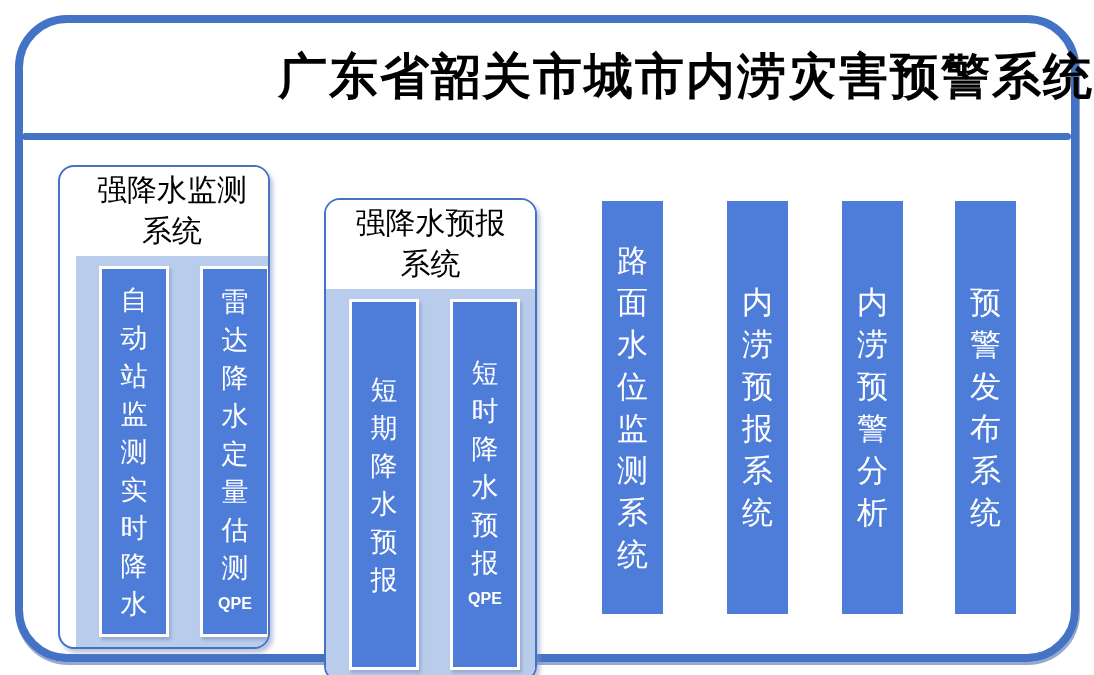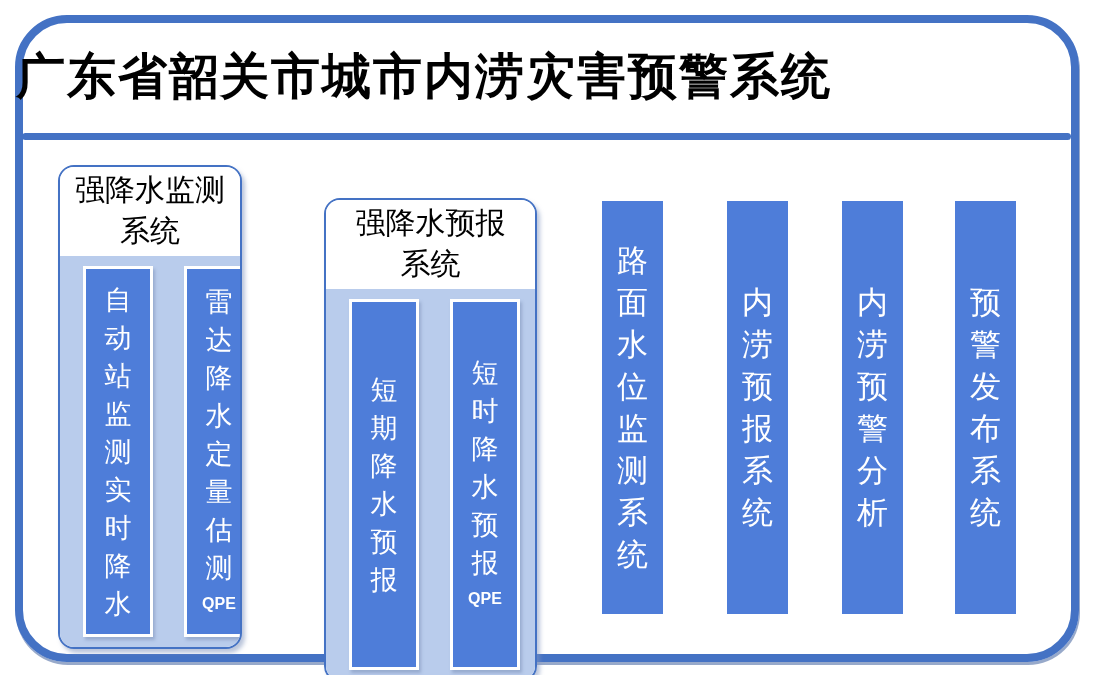--- a/index.html
+++ b/index.html
@@ -7,36 +7,36 @@
     position:relative;width:1094px;height:675px;background:var(--bg,#fff);
     font-family:"Liberation Serif",serif;overflow:hidden;
   }
   .frame{
     position:absolute;left:15px;top:15px;width:1064px;height:647px;
     border:8px solid var(--accent,#4472C4);border-radius:52px;
     box-sizing:border-box;
     box-shadow:1px 3px 0 rgba(47,84,150,.5);
   }
   .title{
-    position:absolute;left:16px;right:0;top:44px;text-align:left;
+    position:absolute;left:16px;right:0;top:44px;text-align:right;
     font-family:"Liberation Sans",sans-serif;font-weight:bold;
     font-size:49px;letter-spacing:2px;color:var(--title-text,#000);
     white-space:nowrap;
   }
   .divider{
     position:absolute;left:22px;top:133px;width:1049px;height:7px;
     background:var(--accent,#4472C4);border-radius:4px;
   }
   .group{
     position:absolute;top:165px;height:484px;box-sizing:border-box;
     border:2px solid var(--accent,#4472C4);border-radius:16px;
     background:#fff;overflow:hidden;display:flex;flex-direction:column;
     box-shadow:3px 4px 4px rgba(130,150,190,.55);
   }
-  .group-1{left:58px;width:184px;}
+  .group-1{left:58px;width:212px;padding-left:16px;}
   .group-2{left:324px;width:213px;margin-top:33px;}
   .group-header{
     height:87px;flex:0 0 auto;text-align:center;padding-top:2px;
     font-size:30px;line-height:41px;color:#000;background:#fff;
   }
   .group-header span{display:block;}
   .group-body{
     position:relative;flex:1 1 auto;background:var(--panel,#B9CCEC);
   }
   .gbar{

